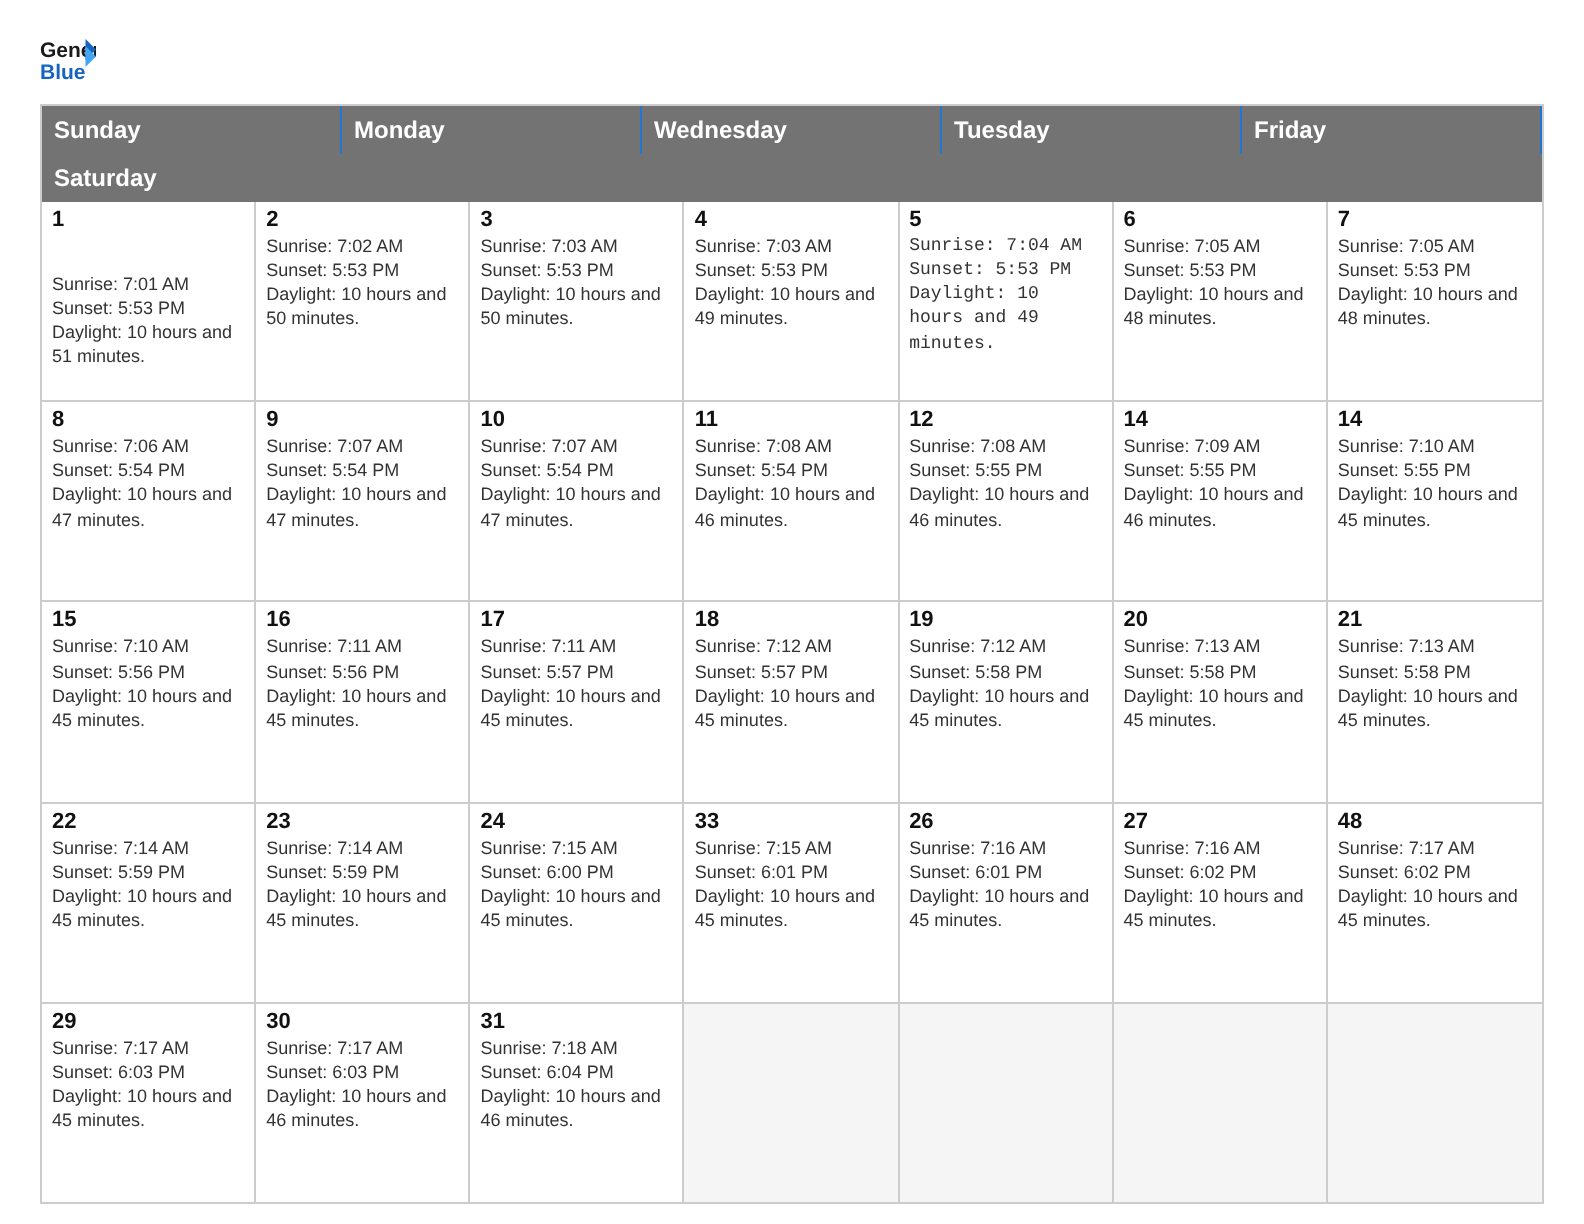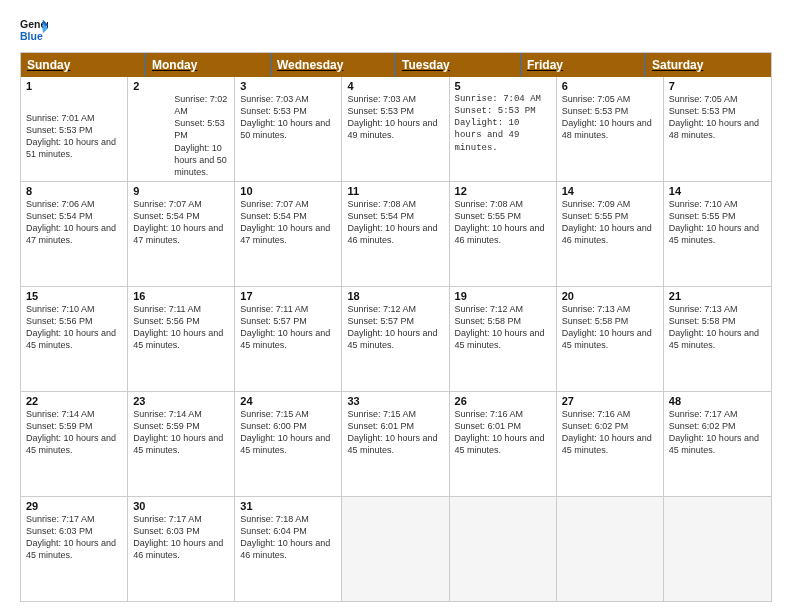--- a/index.html
+++ b/index.html
@@ -45,23 +45,22 @@
       color: #444;
     }
     .calendar {
       flex: 1;
       display: flex;
       flex-direction: column;
       border: 1px solid #ccc;
     }
     .cal-header-row {
       display: grid;
-      grid-template-columns: repeat(6, 1fr);
-      background: #a16207;
-      text-decoration: underline;
+      grid-template-columns: repeat(5, 1fr);
+      background: #737373;
     }
     .cal-header-cell {
       color: #fff;
       font-size: 12px;
       font-weight: bold;
       padding: 5px 6px;
       border-right: 1px solid #2176d2;
       text-align: left;
     }
     .cal-header-cell:last-child { border-right: none; }
@@ -130,21 +129,21 @@
     <div class="cal-body">
     <div class="cal-row">
           <div class="cal-cell">
             <div class="day-num">1</div>
             <div class="cell-text" style="white-space: pre-line; margin-top: 20px;">Sunrise: 7:01 AM
 Sunset: 5:53 PM
 Daylight: 10 hours and 51 minutes.</div>
           </div>
           <div class="cal-cell">
             <div class="day-num">2</div>
-            <div class="cell-text" style="white-space: pre-line; margin-left: 41px;">Sunrise: 7:02 AM
+            <div class="cell-text" style="white-space: pre-line;">Sunrise: 7:02 AM
 Sunset: 5:53 PM
 Daylight: 10 hours and 50 minutes.</div>
           </div>
           <div class="cal-cell">
             <div class="day-num">3</div>
             <div class="cell-text" style="white-space: pre-line;">Sunrise: 7:03 AM
 Sunset: 5:53 PM
 Daylight: 10 hours and 50 minutes.</div>
           </div>
           <div class="cal-cell">

